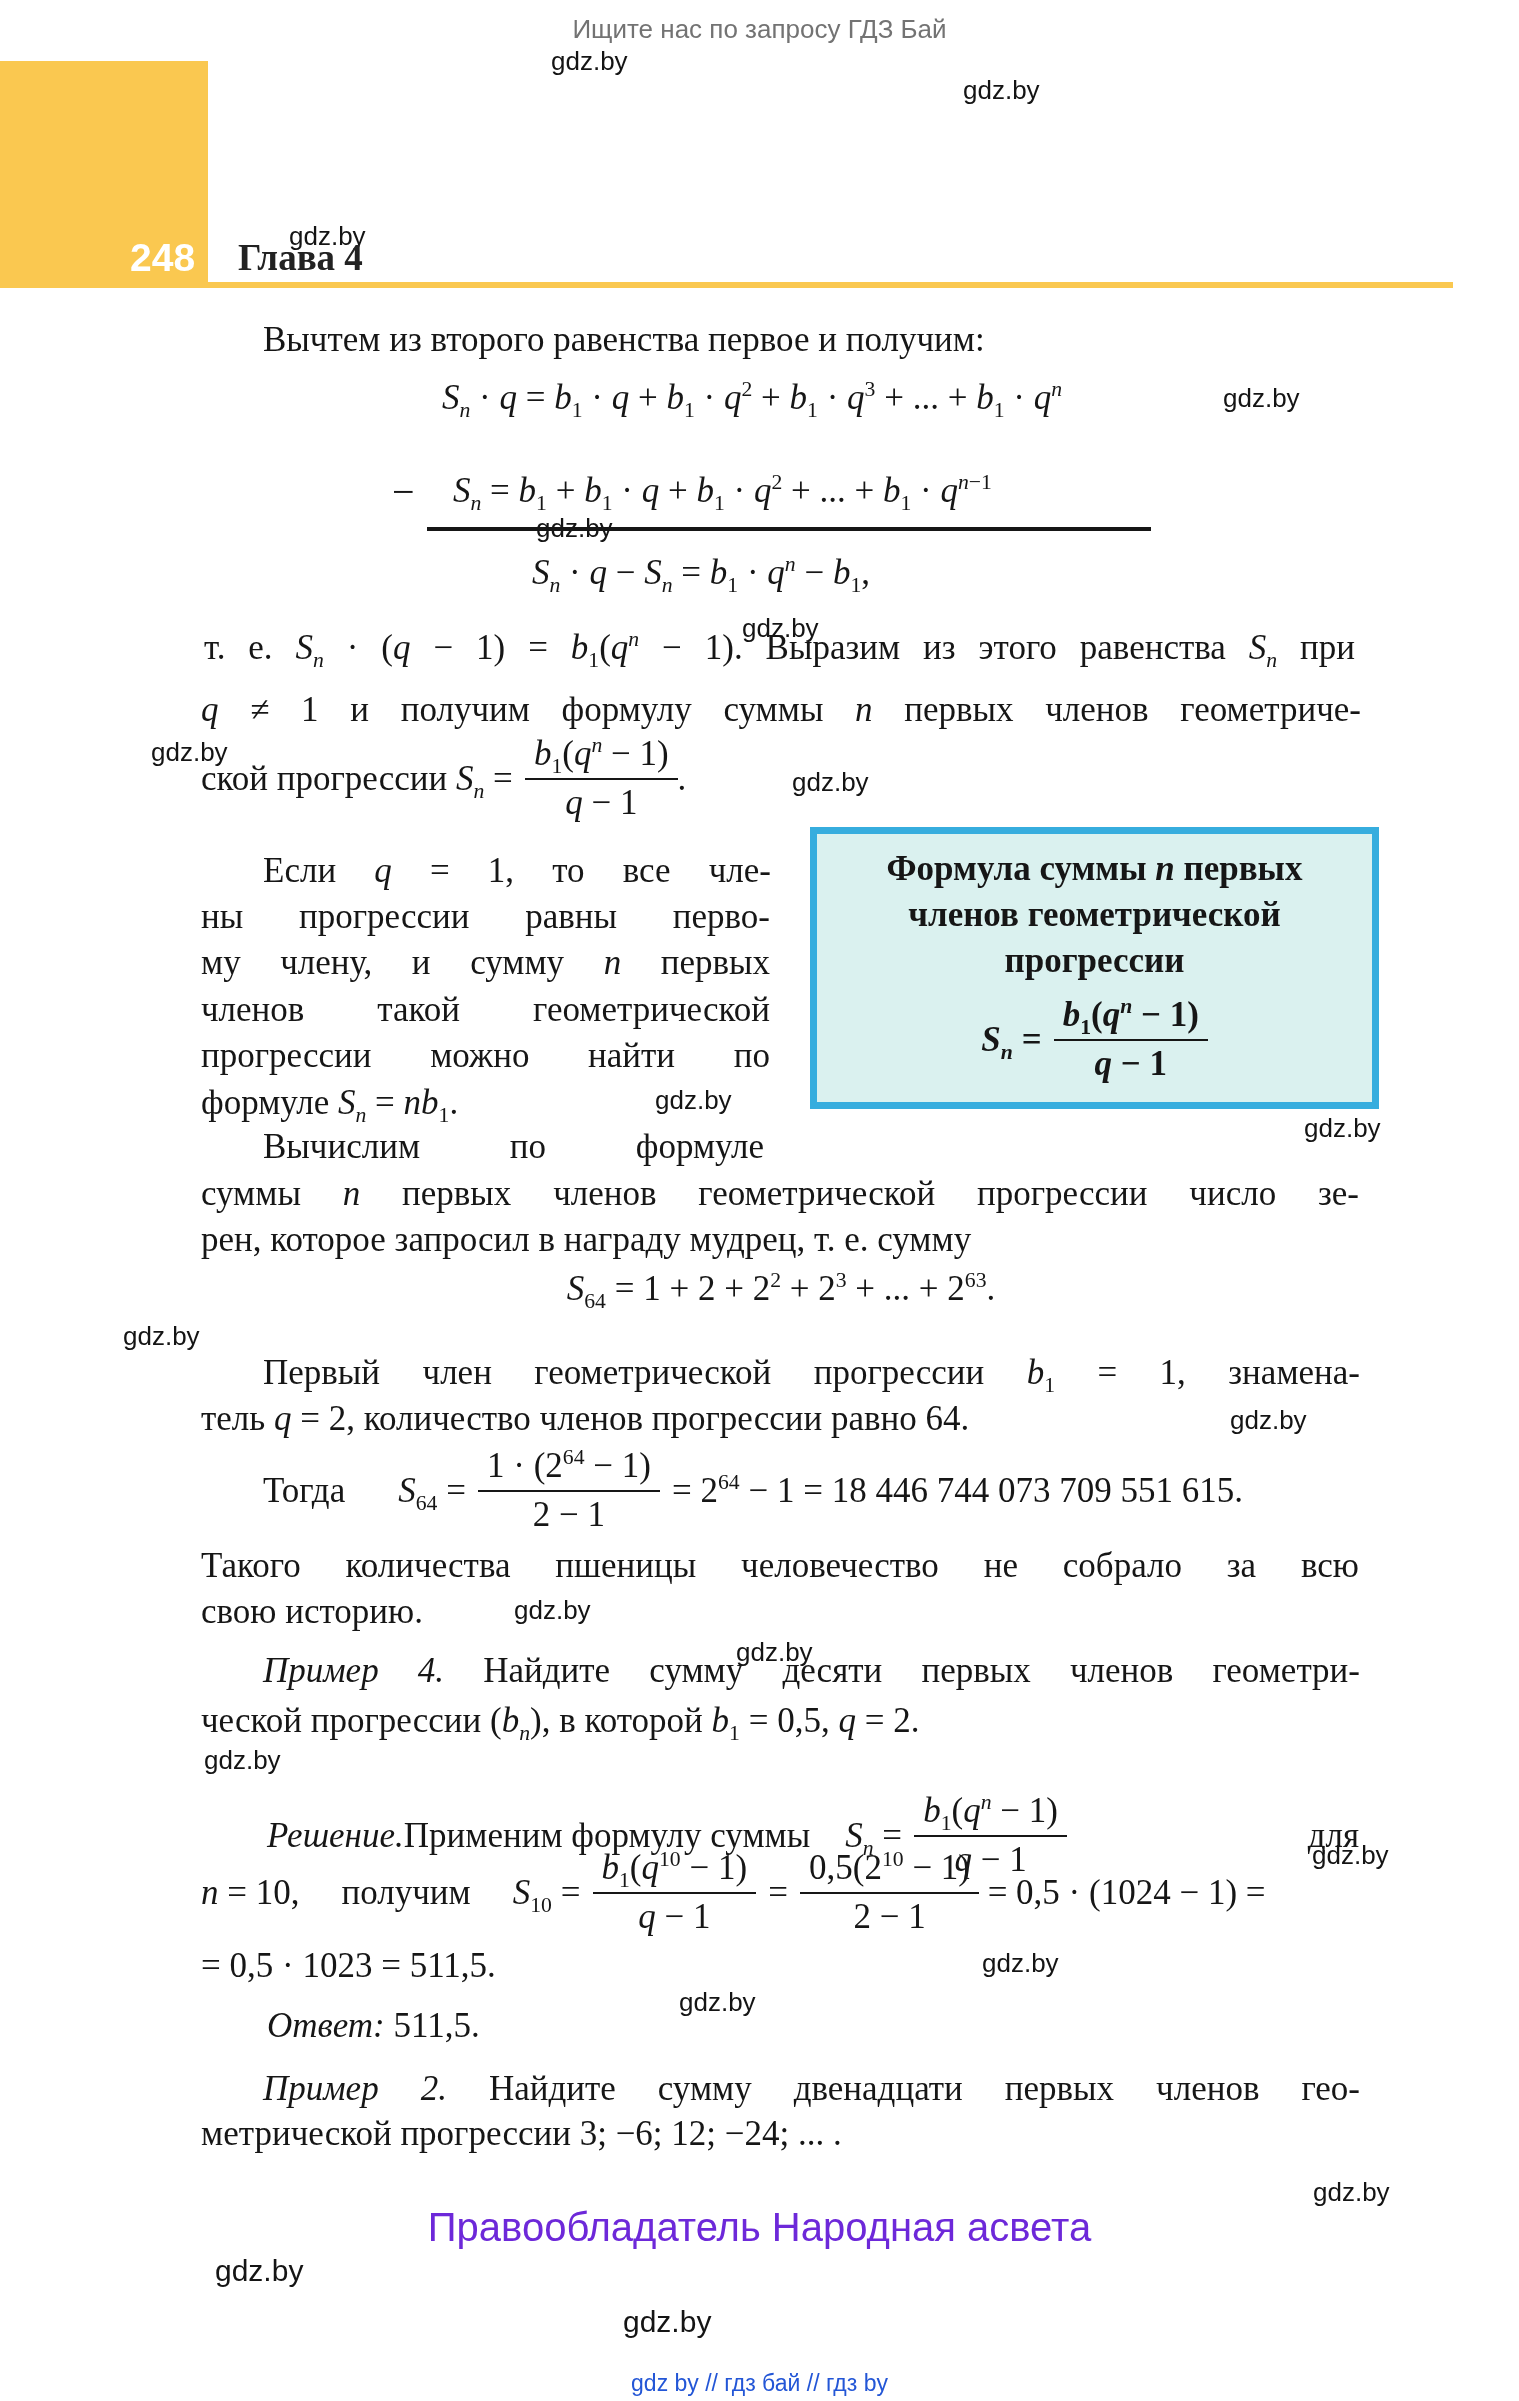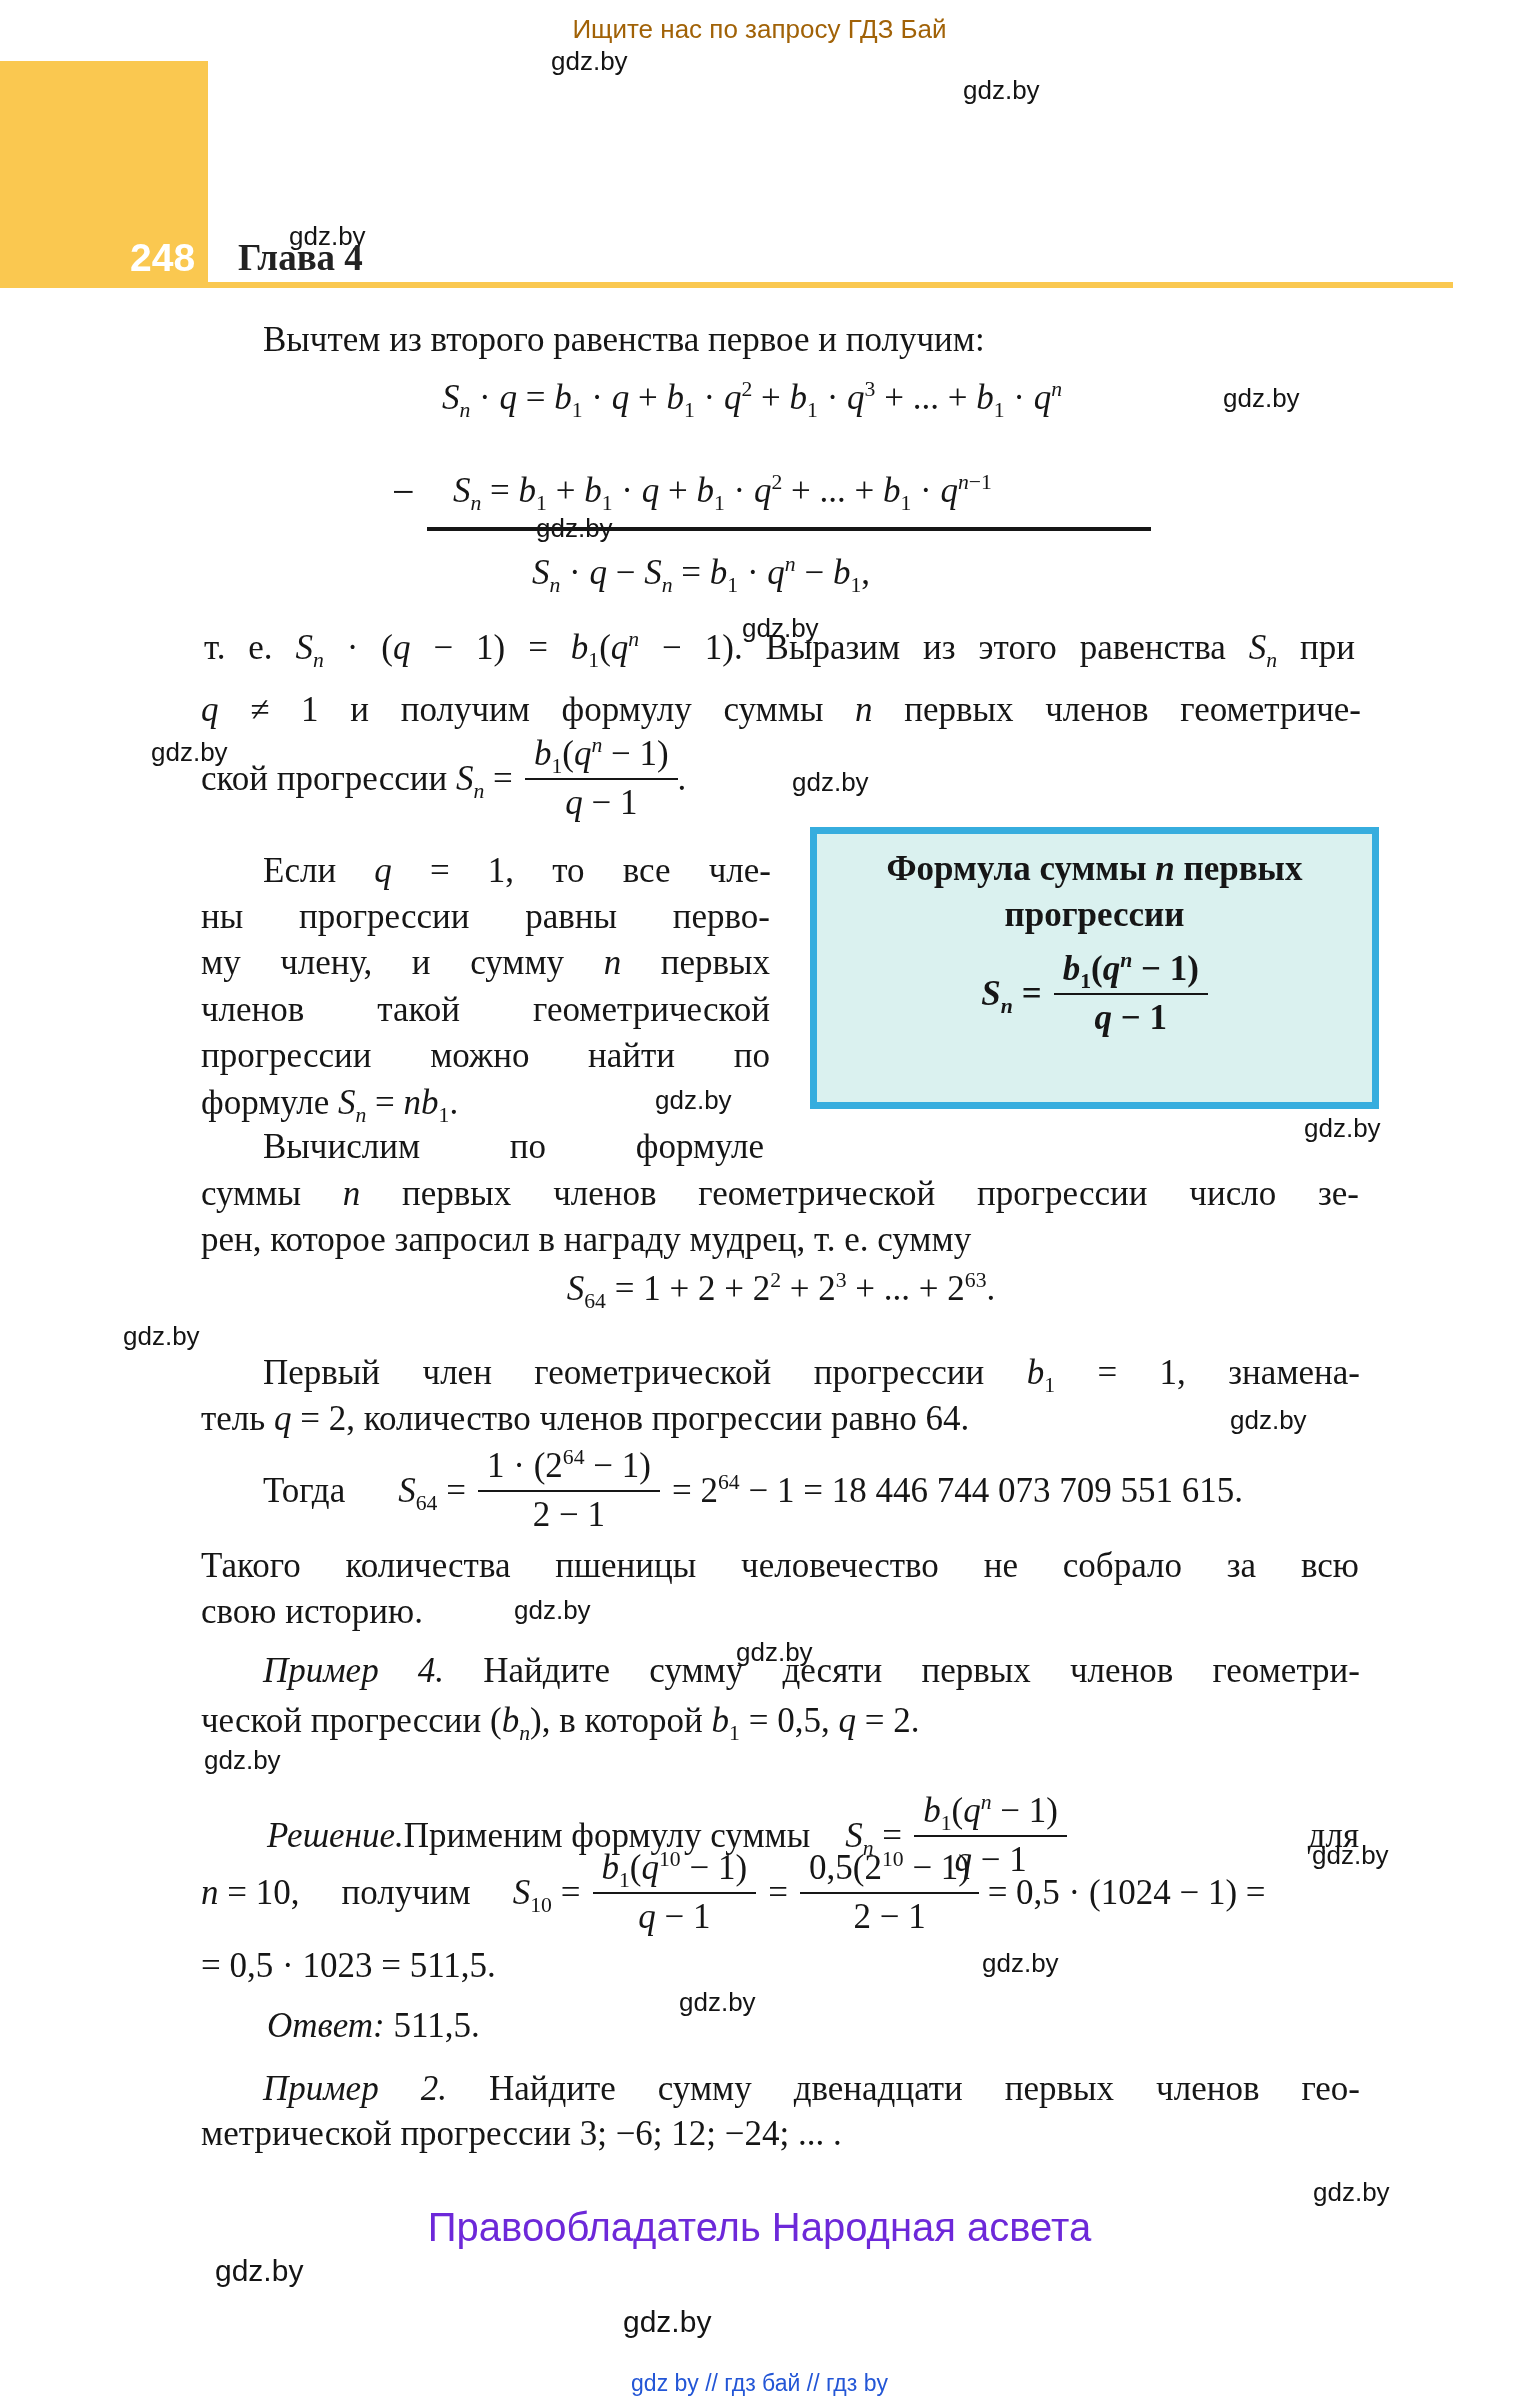--- a/index.html
+++ b/index.html
@@ -6,21 +6,21 @@
   body{
     width:1519px;height:2401px;position:relative;background:#ffffff;
     font-family:"Liberation Serif", serif;color:#161616;overflow:hidden;
   }
   .wm{
     position:absolute;font-family:"Liberation Sans", sans-serif;
     font-size:26px;color:#141414;white-space:nowrap;letter-spacing:0px;
   }
   .promo{
     position:absolute;left:0;right:0;top:14px;text-align:center;
-    font-family:"Liberation Sans", sans-serif;font-size:26px;color:#a16207;
+    font-family:"Liberation Sans", sans-serif;font-size:26px;color:#737373;
   }
   .pagebox{
     position:absolute;left:0;top:61px;width:208px;height:221px;background:#fac850;
   }
   .pagenum{
     position:absolute;left:130px;top:175px;color:#ffffff;
     font-family:"Liberation Sans", sans-serif;font-weight:bold;font-size:39px;
   }
   .chapter{
     position:absolute;left:238px;top:236px;font-weight:bold;font-size:37px;color:#222;
@@ -117,20 +117,21 @@
 
 <div class="txt jst" style="left:263px;top:851px;width:508px;">Если <i>q</i> = 1, то все чле-</div>
 <div class="txt jst" style="left:201px;top:897px;width:569px;">ны прогрессии равны перво-</div>
 <div class="txt jst" style="left:201px;top:943px;width:569px;">му члену, и сумму <i>n</i> первых</div>
 <div class="txt jst" style="left:201px;top:990px;width:569px;">членов такой геометрической</div>
 <div class="txt jst" style="left:201px;top:1036px;width:569px;">прогрессии можно найти по</div>
 <div class="txt" style="left:201px;top:1083px;">формуле <i>S</i><sub><i>n</i></sub> = <i>nb</i><sub>1</sub>.</div>
 
 <div class="bluebox">
   <div class="title">Формула суммы <i>n</i> первых</div>
+  <div class="title" style="margin-top:0;">членов геометрической</div>
   <div class="title" style="margin-top:0;">прогрессии</div>
   <div class="formula">
     <span><i>S</i><sub><i>n</i></sub> =</span>
     <span style="width:12.3px;"></span>
     <span class="frac">
       <span class="num"><i>b</i><sub>1</sub>(<i>q</i><sup><i>n</i></sup> − 1)</span>
       <span class="den"><i>q</i> − 1</span>
     </span>
   </div>
 </div>

